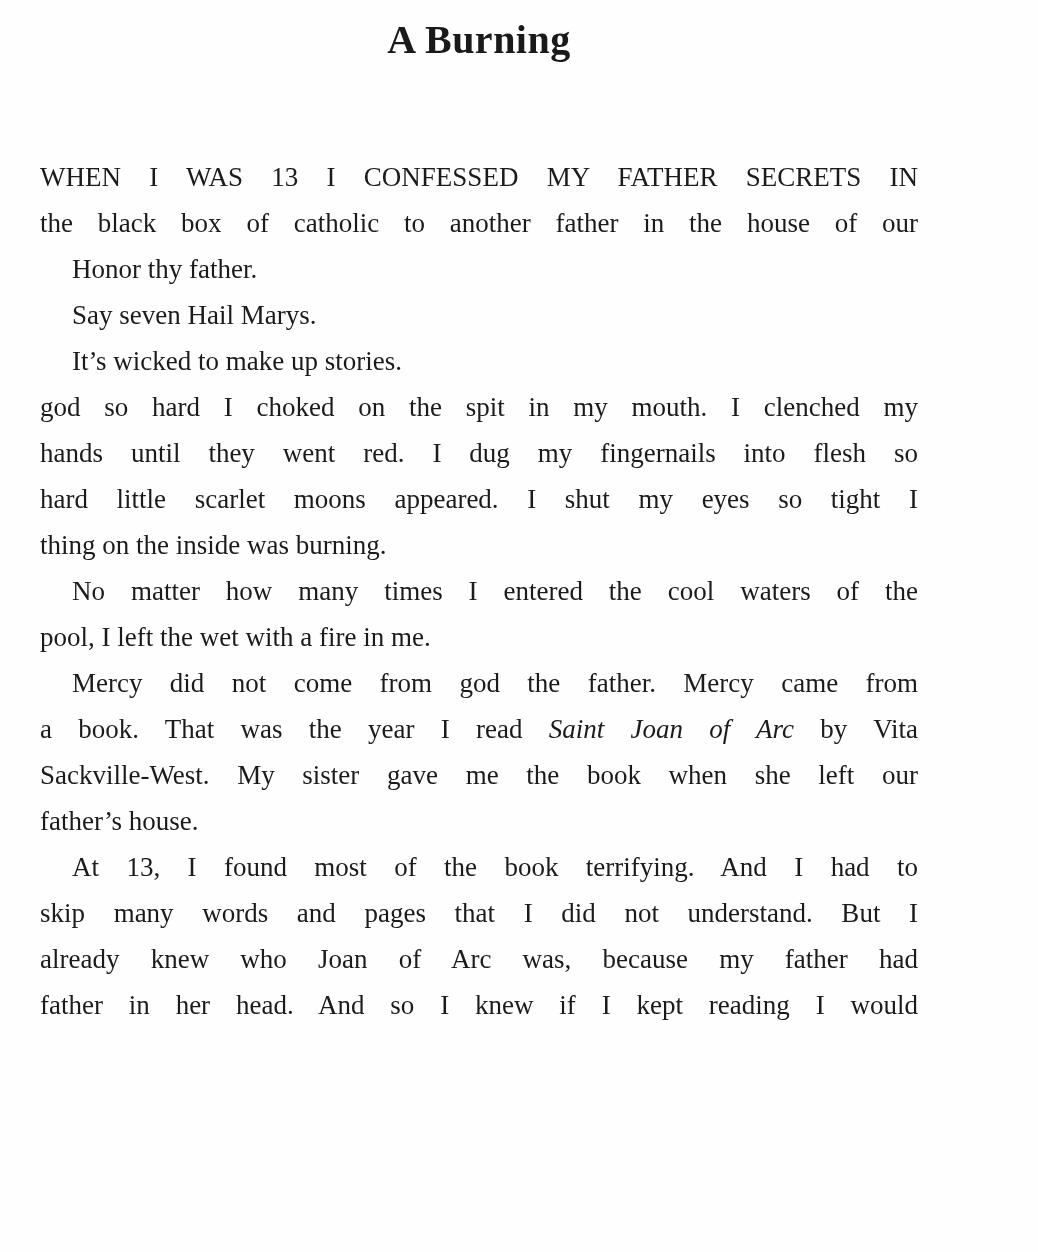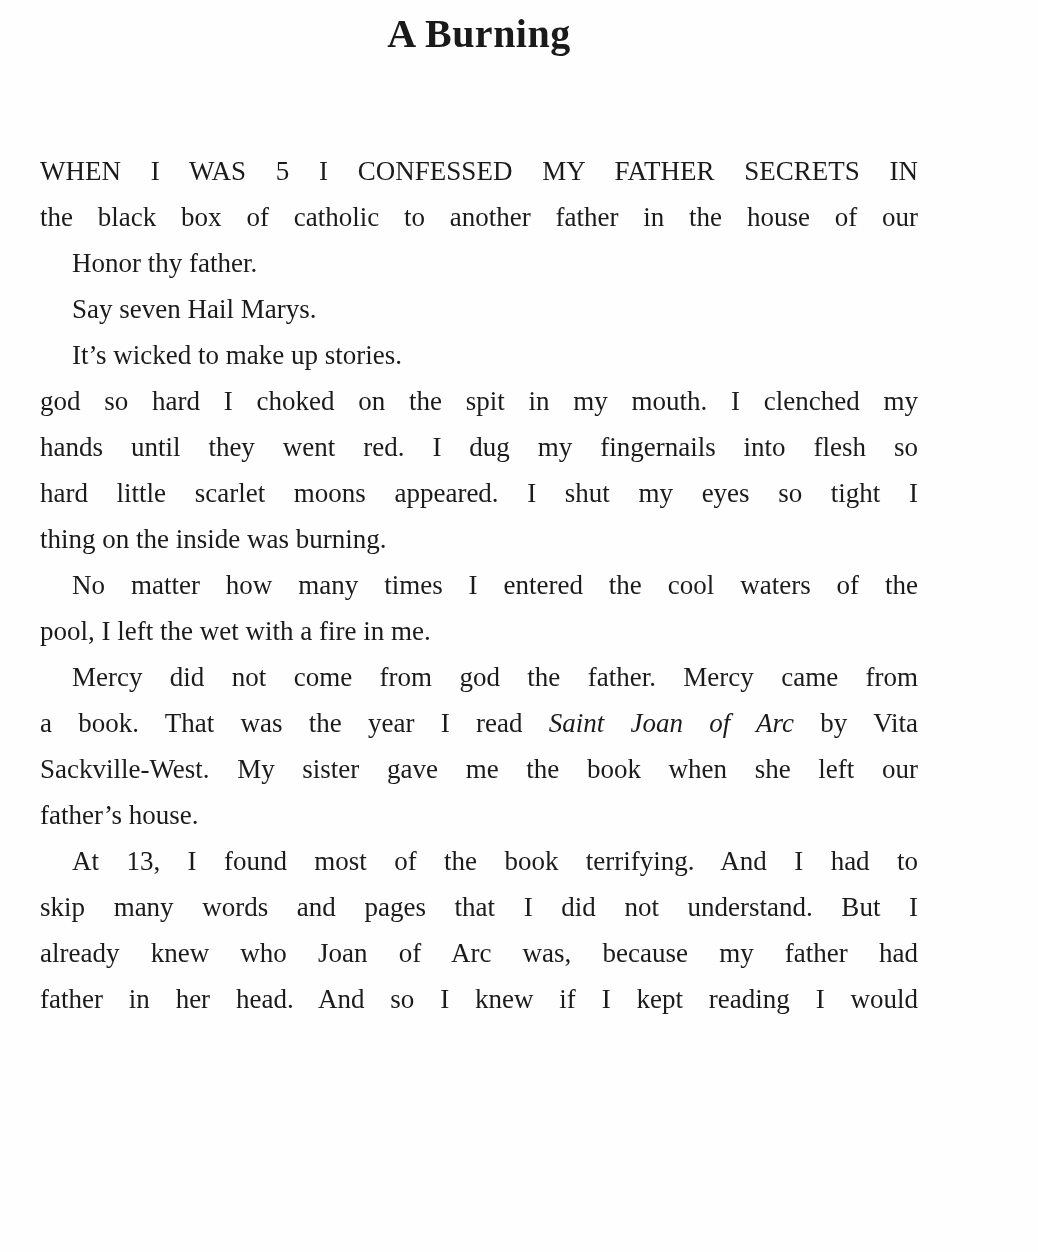--- a/index.html
+++ b/index.html
@@ -11,21 +11,22 @@
     width: 1038px;
     height: 1252px;
     background: #fefefe;
     position: relative;
     font-family: "Liberation Serif", serif;
     color: #1b1b1b;
     overflow: hidden;
   }
   .chapter-title {
     width: 878px;
-    margin: 8px 0 0 40px;
+    margin: 0 0 0 40px;
+    padding-top: 14px;
     text-align: center;
     font-size: 40px;
     line-height: 1.3;
     font-weight: bold;
     letter-spacing: 0.5px;
     color: #1a1a1a;
   }
   .text-block {
     width: 878px;
     margin-left: 40px;
@@ -49,21 +50,21 @@
     font-style: italic;
   }
 </style>
 </head>
 <body>
 
 <div class="page">
   <h1 class="chapter-title">A Burning</h1>
   <div class="text-block">
       <div class="para">
-        <div class="line just"><span>WHEN I WAS 5 I CONFESSED MY FATHER SECRETS IN</span></div>
+        <div class="line just"><span>WHEN I WAS 13 I CONFESSED MY FATHER SECRETS IN</span></div>
         <div class="line just"><span>the black box of catholic to another father in the house of our</span></div>
       </div>
       <div class="para">
         <div class="line indent"><span>Honor thy father.</span></div>
       </div>
       <div class="para">
         <div class="line indent"><span>Say seven Hail Marys.</span></div>
       </div>
       <div class="para">
         <div class="line indent"><span>It’s wicked to make up stories.</span></div>

